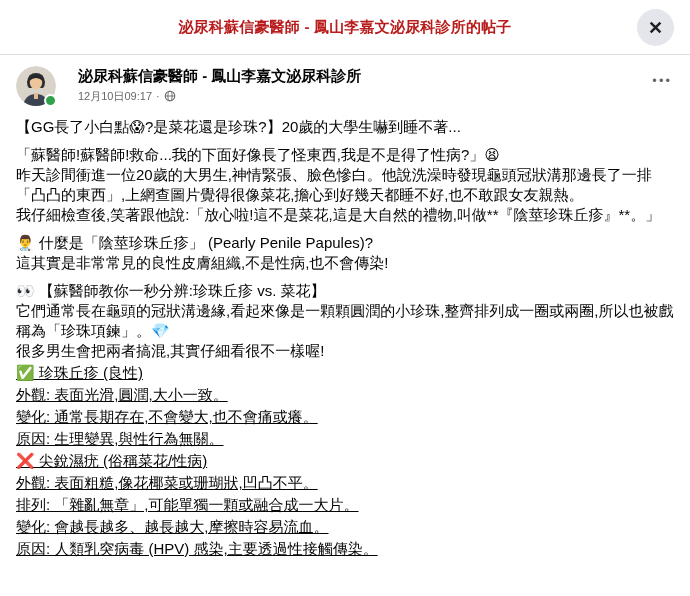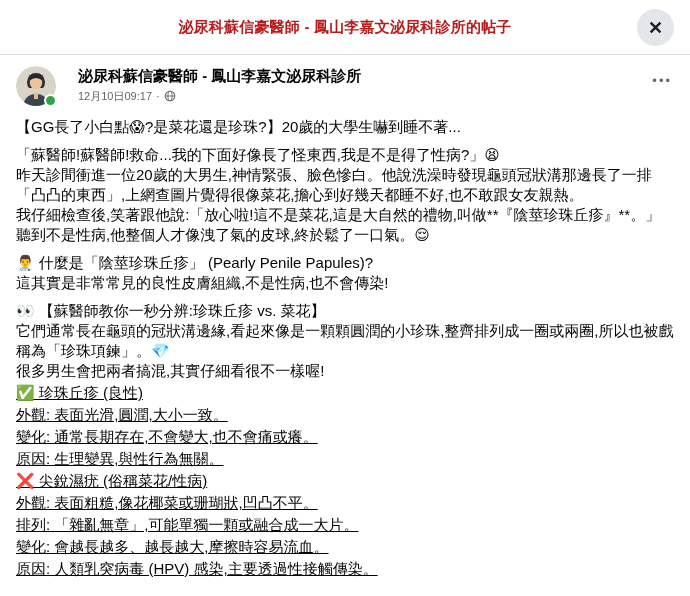--- a/index.html
+++ b/index.html
@@ -90,21 +90,20 @@
     <button class="more-btn">
       <span>•••</span>
     </button>
   </div>
 
   <div class="post-body">
     <p class="line">【GG長了小白點😱?是菜花還是珍珠?】20歲的大學生嚇到睡不著...</p>
     <p class="line gap">「蘇醫師!蘇醫師!救命...我的下面好像長了怪東西,我是不是得了性病?」😫</p>
     <p class="line">昨天診間衝進一位20歲的大男生,神情緊張、臉色慘白。他說洗澡時發現龜頭冠狀溝那邊長了一排「凸凸的東西」,上網查圖片覺得很像菜花,擔心到好幾天都睡不好,也不敢跟女友親熱。</p>
     <p class="line">我仔細檢查後,笑著跟他說:「放心啦!這不是菜花,這是大自然的禮物,叫做**『陰莖珍珠丘疹』**。」</p>
-    <p class="line">聽到不是性病,他整個人才像洩了氣的皮球,終於鬆了一口氣。😌</p>
     <p class="line gap">👨‍⚕️ 什麼是「陰莖珍珠丘疹」 (Pearly Penile Papules)?</p>
     <p class="line">這其實是非常常見的良性皮膚組織,不是性病,也不會傳染!</p>
     <p class="line gap">👀 【蘇醫師教你一秒分辨:珍珠丘疹 vs. 菜花】</p>
     <p class="line">它們通常長在龜頭的冠狀溝邊緣,看起來像是一顆顆圓潤的小珍珠,整齊排列成一圈或兩圈,所以也被戲稱為「珍珠項鍊」。💎</p>
     <p class="line">很多男生會把兩者搞混,其實仔細看很不一樣喔!</p>
     <p class="line sect">✅ 珍珠丘疹 (良性)</p>
     <p class="line sect">外觀: 表面光滑,圓潤,大小一致。</p>
     <p class="line sect">變化: 通常長期存在,不會變大,也不會痛或癢。</p>
     <p class="line sect">原因: 生理變異,與性行為無關。</p>
     <p class="line sect">❌ 尖銳濕疣 (俗稱菜花/性病)</p>

